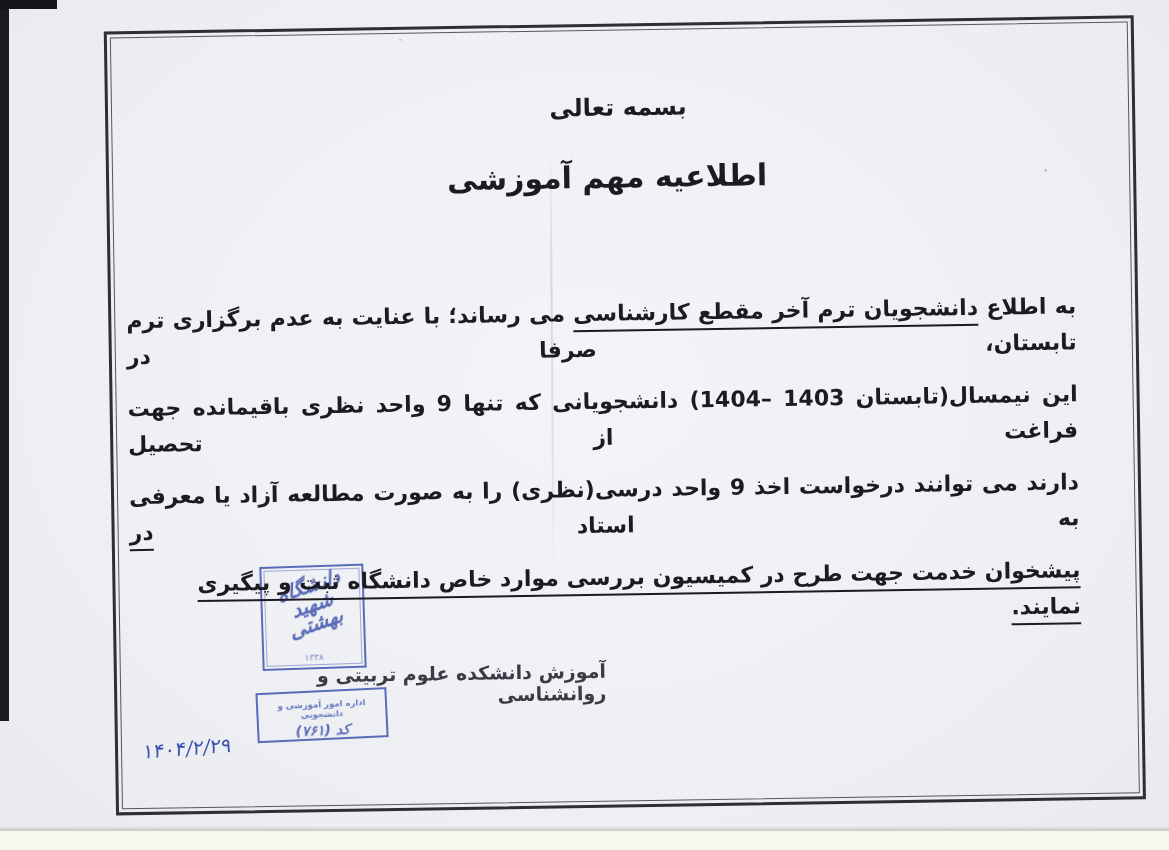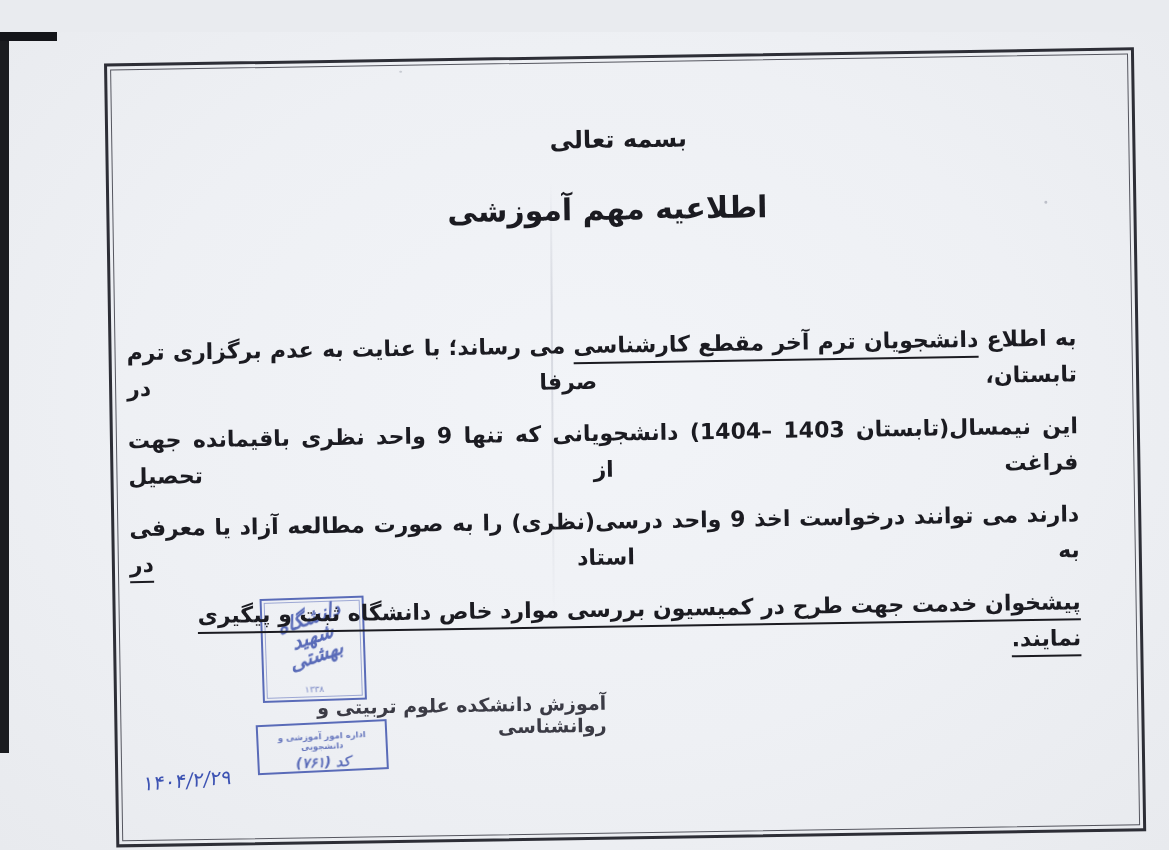--- a/index.html
+++ b/index.html
@@ -5,21 +5,20 @@
   * { margin:0; padding:0; box-sizing:border-box; }
   html,body { width:1169px; height:850px; overflow:hidden; }
   body {
     position:relative;
     background:#e9ebef;
     font-family:"DejaVu Sans", sans-serif;
   }
   .paper {
     position:absolute; inset:0;
     background: radial-gradient(ellipse at 50% 45%, #f2f4f8 0%, #eef0f4 55%, #e8eaee 100%);
-    margin-top: 32px;
   }
   
   .sheet { position:absolute; inset:0; transform: rotate(-0.9deg); transform-origin:50% 50%; }
 
   
   .frame {
     position:absolute; left:116px; top:30px; width:1018px; height:772px;
     border:1px solid #55565f;
   }
   .frame::before {

